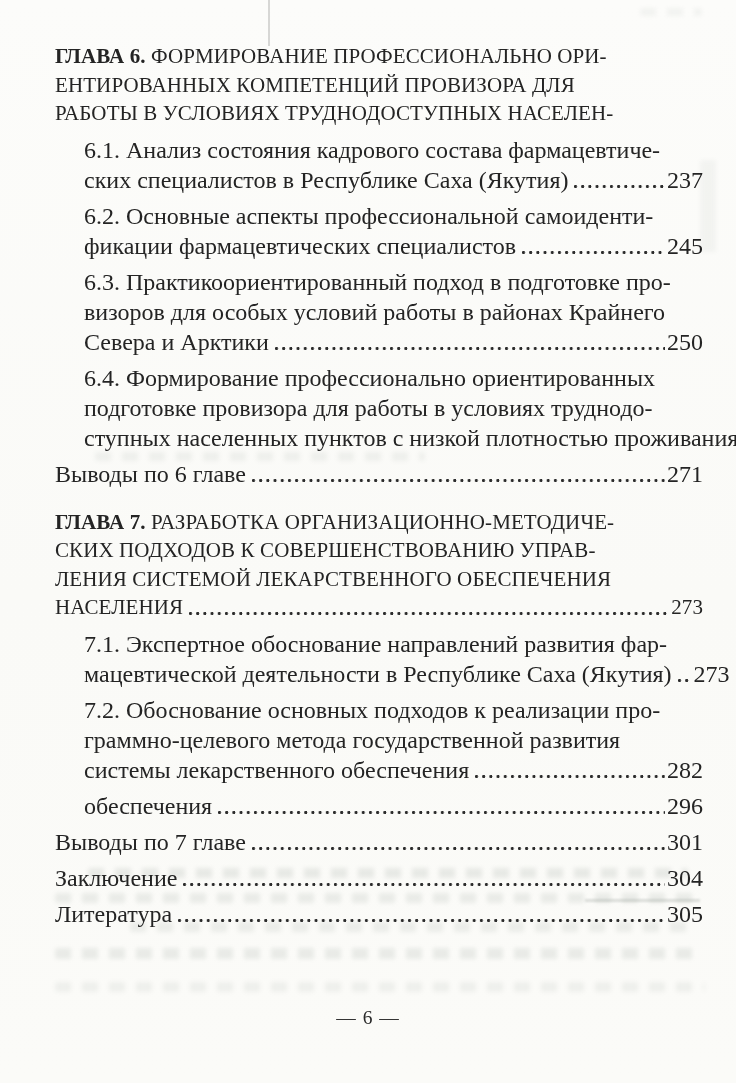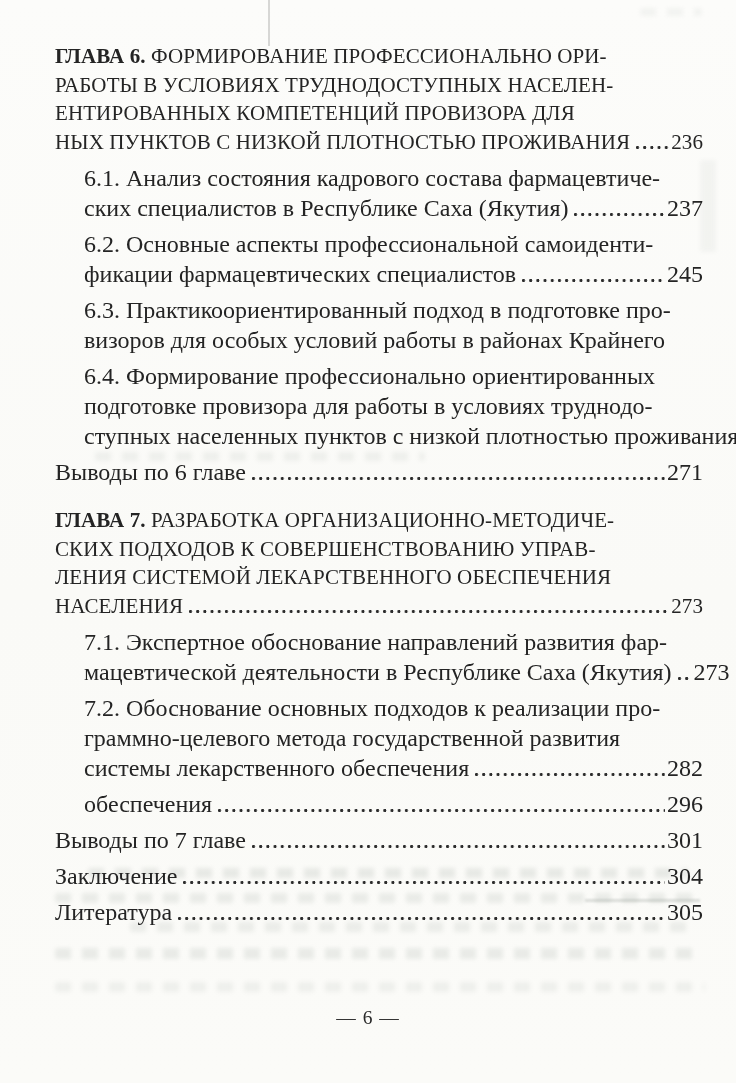--- a/index.html
+++ b/index.html
@@ -75,27 +75,22 @@
 <div class="bleed" style="left:55px;  top:948px; width:648px; height:11px; opacity:.15;"></div>
 <div class="bleed" style="left:55px;  top:982px; width:650px; height:10px; opacity:.10;"></div>
 
 <div class="content">
 
   <div class="e ch">
     <div class="line">
       <span class="b">ГЛАВА 6.</span>
       <span>ФОРМИРОВАНИЕ ПРОФЕССИОНАЛЬНО ОРИ-</span>
     </div>
+    <div class="line">ЕНТИРОВАННЫХ КОМПЕТЕНЦИЙ ПРОВИЗОРА ДЛЯ</div>
     <div class="line">РАБОТЫ В УСЛОВИЯХ ТРУДНОДОСТУПНЫХ НАСЕЛЕН-</div>
-    <div class="line">ЕНТИРОВАННЫХ КОМПЕТЕНЦИЙ ПРОВИЗОРА ДЛЯ</div>
-    <div class="line lastline">
-      <span class="t">НЫХ ПУНКТОВ С НИЗКОЙ ПЛОТНОСТЬЮ ПРОЖИВАНИЯ</span>
-      <span class="leader"></span>
-      <span class="pg">236</span>
-    </div>
   </div>
 
   <div class="e sub">
     <div class="line">6.1. Анализ состояния кадрового состава фармацевтиче-</div>
     <div class="line lastline">
       <span class="t">ских специалистов в Республике Саха (Якутия)</span>
       <span class="leader"></span>
       <span class="pg">237</span>
     </div>
   </div>
@@ -105,20 +100,25 @@
     <div class="line lastline">
       <span class="t">фикации фармацевтических специалистов</span>
       <span class="leader"></span>
       <span class="pg">245</span>
     </div>
   </div>
 
   <div class="e sub">
     <div class="line">6.3. Практикоориентированный подход в подготовке про-</div>
     <div class="line">визоров для особых условий работы в районах Крайнего</div>
+    <div class="line lastline">
+      <span class="t">Севера и Арктики</span>
+      <span class="leader"></span>
+      <span class="pg">250</span>
+    </div>
   </div>
 
   <div class="e sub">
     <div class="line">6.4. Формирование профессионально ориентированных</div>
     <div class="line">подготовке провизора для работы в условиях труднодо-</div>
     <div class="line lastline">
       <span class="t">ступных населенных пунктов с низкой плотностью проживания</span>
       <span class="leader"></span>
       <span class="pg">256</span>
     </div>

